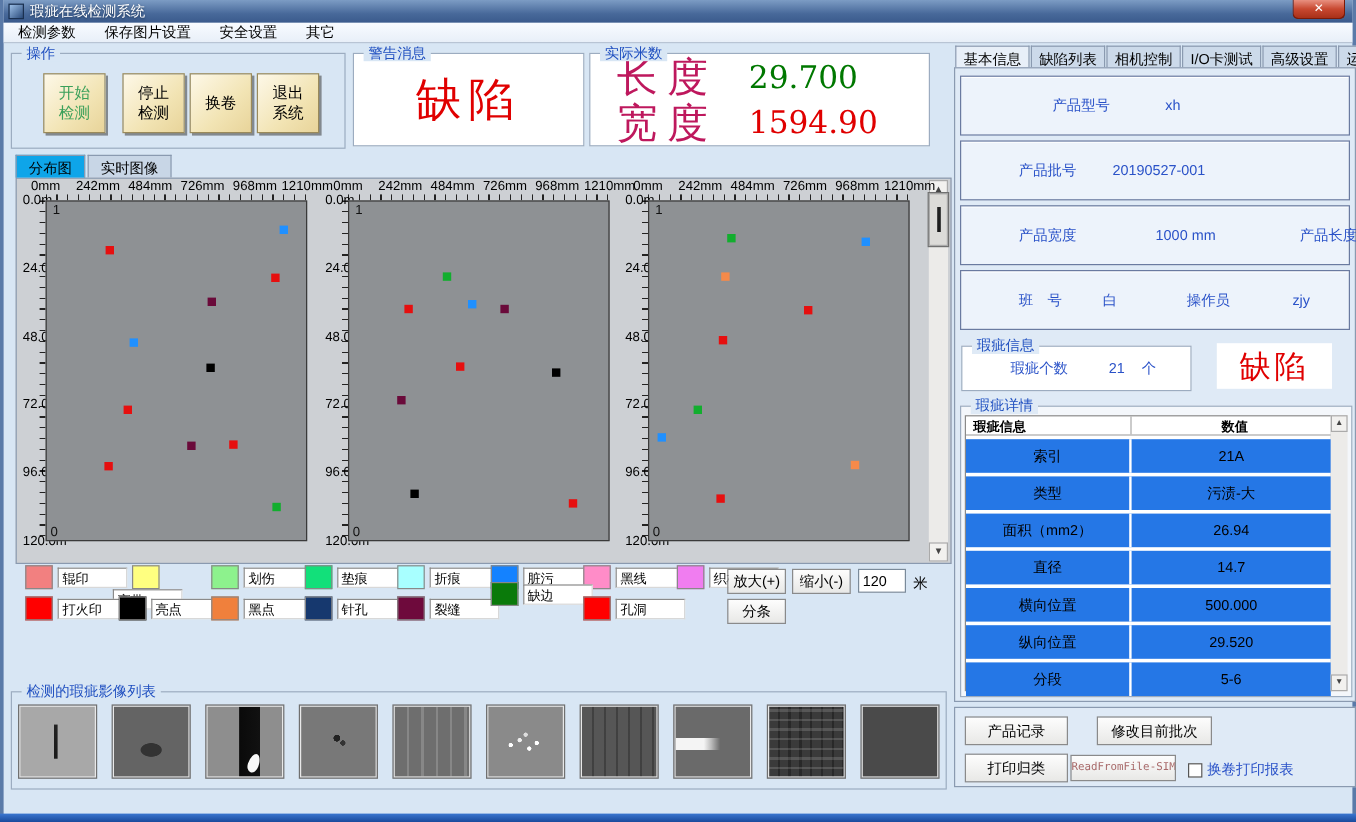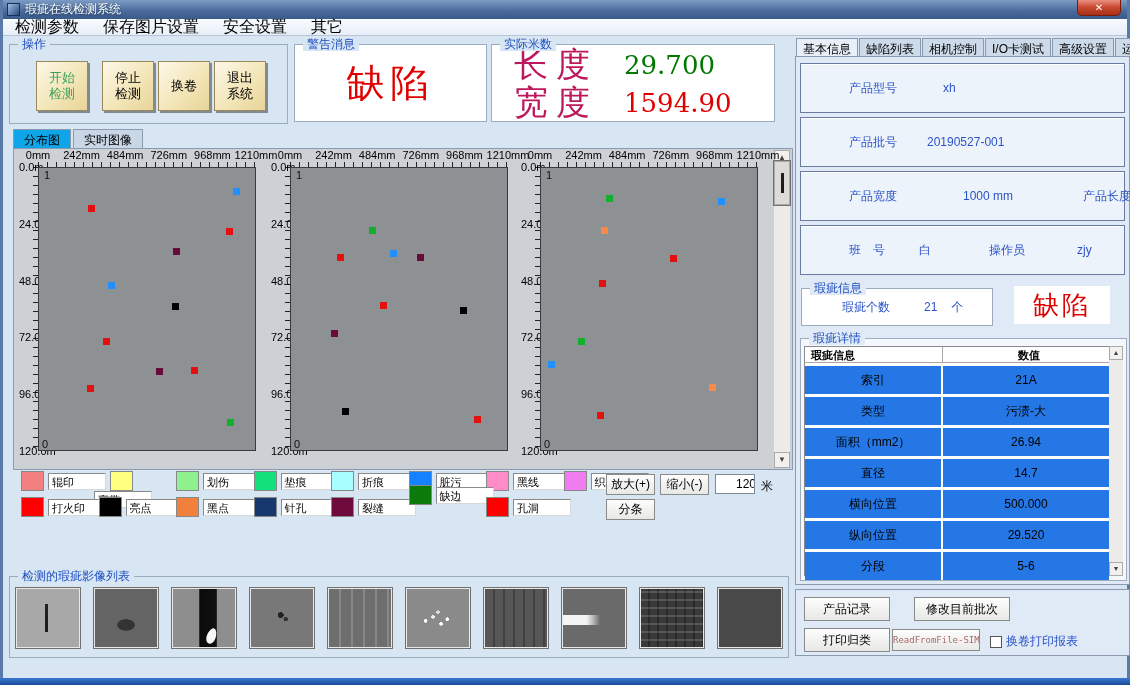--- a/index.html
+++ b/index.html
@@ -16,21 +16,21 @@
   #title-text { color:#fff; font-size:12px; text-shadow:0 1px 2px #1a3050; }
   #close-btn { position:absolute; right:6px; top:0; width:44px; height:16px;
     background:linear-gradient(#e89080,#c84830 50%,#a83018); border:1px solid #7a1a08;
     border-top:none; border-radius:0 0 5px 5px; color:#fff; font-size:10px;
     text-align:center; line-height:15px; cursor:pointer; }
 
   
   #menubar { position:absolute; left:0; top:19px; width:100%; height:17px;
     background:linear-gradient(#f8fbff,#e8eff8); border-bottom:1px solid #b8c4d4;
     display:flex; align-items:center; }
-  .menu-item { padding:0 12px; font-size:16px; cursor:default; }
+  .menu-item { padding:0 12px; font-size:12px; cursor:default; }
 
   
   .groupbox { position:absolute; border:1px solid #9cacc0; }
   .groupbox > .gb-label { position:absolute; top:-8px; left:8px; padding:0 4px;
     background:#d8e6f4; color:#2050c0; font-size:12px; line-height:14px; }
 
   
   #op-box { left:6px; top:44px; width:279px; height:80px; }
   .op-btn { position:absolute; top:16px; width:52px; height:50px;
     background:linear-gradient(135deg,#fdf8e8,#f2e4b4 60%,#e8d49a);
@@ -91,21 +91,21 @@
     font-size:11px; padding:1px 0 0 3px; overflow:hidden; white-space:nowrap; }
 
   
   .std-btn { position:absolute; height:21px; background:linear-gradient(#fdfdfd,#e8e8e6);
     border:1px solid #8a8a8a; font-size:12px; text-align:center; cursor:pointer;
     font-family:"Liberation Sans",sans-serif; }
   #btn-zoomin { left:603px; top:474px; width:49px; }
   #btn-zoomout { left:657px; top:474px; width:49px; }
   #btn-split { left:603px; top:499px; width:49px; }
   #len-input { position:absolute; left:712px; top:474px; width:40px; height:20px;
-    border:1px solid #7a8a9a; font-size:12px; padding-left:20px; background:#fff; }
+    border:1px solid #7a8a9a; font-size:12px; padding-left:3px; background:#fff; }
   #len-unit { position:absolute; left:758px; top:478px; font-size:12px; }
 
   
   #thumb-box { left:6px; top:576px; width:780px; height:82px; }
   .thumb { position:absolute; top:11px; width:64px; height:60px; border:1px solid #e8e8e8;
     outline:1px solid #707070; overflow:hidden; }
   .thumb::before { content:""; position:absolute; inset:0; }
   .thumb:nth-child(1)::before { background:radial-gradient(ellipse 24px 6px at 45% 52%, #111 60%, transparent 62%), radial-gradient(ellipse 8px 5px at 75% 58%, #222 60%, transparent 65%); }
   .thumb:nth-child(2)::before { background:linear-gradient(180deg,transparent 25%,#222 26%,#1a1a1a 74%,transparent 75%); width:3px; left:45%; }
   .thumb:nth-child(3)::before { background:radial-gradient(ellipse 14px 9px at 50% 62%, #333 60%, transparent 66%); }
@@ -408,21 +408,21 @@
       <div class="rtab active">基本信息</div>
       <div class="rtab">缺陷列表</div>
       <div class="rtab">相机控制</div>
       <div class="rtab">I/O卡测试</div>
       <div class="rtab">高级设置</div>
       <div class="rtab">运行状态信息</div>
     </div>
 
   <div id="right-panel">
     <div class="prod-row" style="top:6px;">
-      <span style="margin-left:48px;">产品型号</span>
+      <span style="margin-left:76px;">产品型号</span>
       <span style="margin-left:46px;">xh</span>
     </div>
     <div class="prod-row" style="top:60px;">
       <span style="margin-left:48px;">产品批号</span>
       <span style="margin-left:30px;">20190527-001</span>
     </div>
     <div class="prod-row" style="top:114px;gap:44px;">
       <span style="margin-left:48px;">产品宽度</span>
       <span style="margin-left:22px;">1000 mm</span>
       <span style="margin-left:26px;">产品长度(m)</span>

